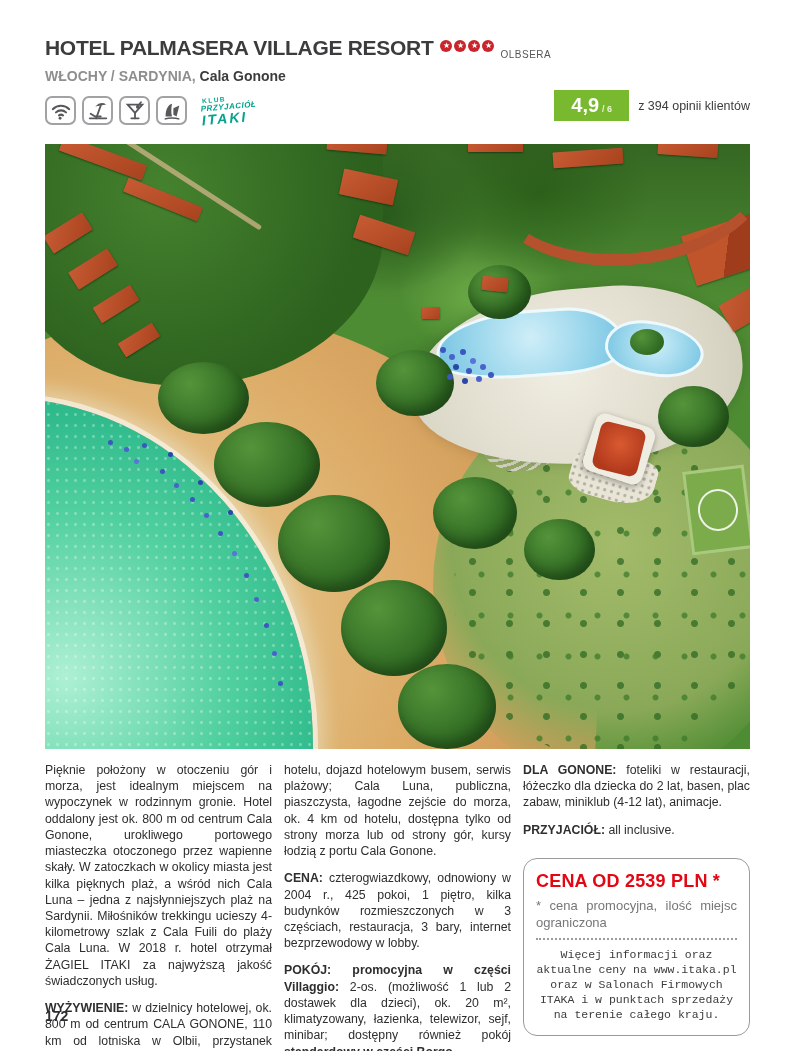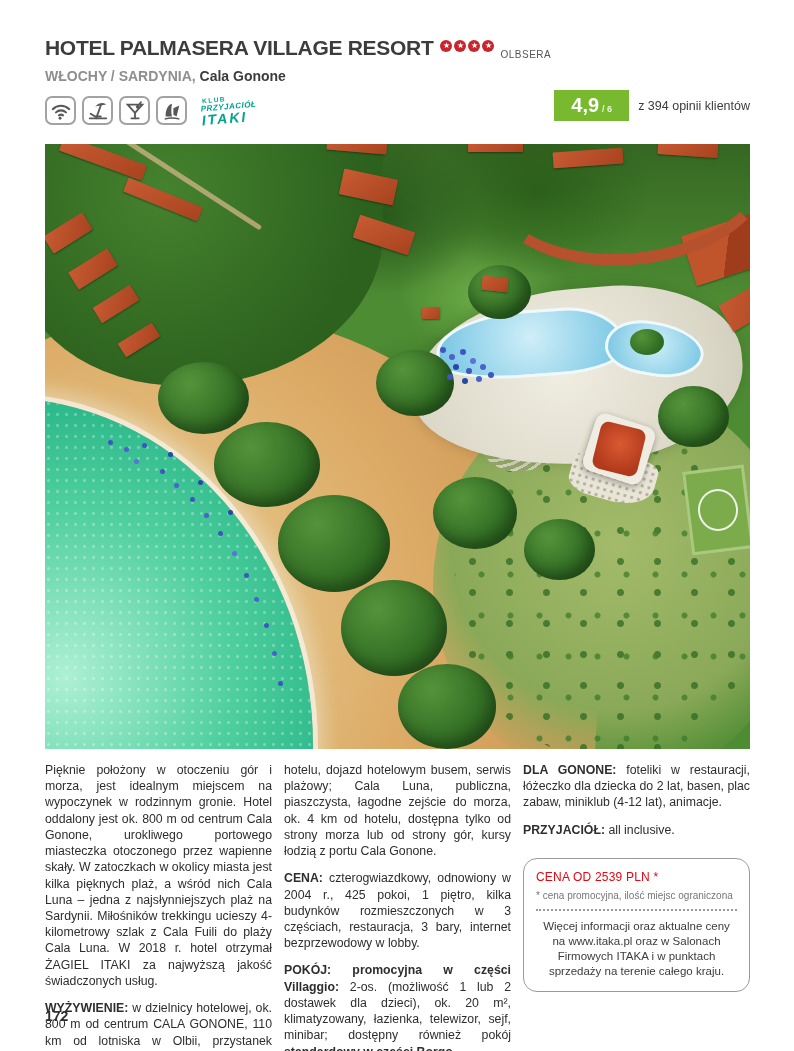--- a/index.html
+++ b/index.html
@@ -154,24 +154,24 @@
                  36px 29px 0 #4a63cc, 48px 25px 0 #3d57c0; }
 
   
   .columns { position:absolute; left:45px; top:762px; width:705px; display:flex; gap:12px; }
   .col { width:227px; font-size:12.3px; line-height:1.32; text-align:justify; color:#2e2e30; }
   .col p { margin:0 0 11px 0; }
 
   
   .price-box { margin-top:20px; border:1px solid #9a9a9c; border-radius:14px; padding:11px 12px 12px;
                background:#fff; }
-  .price-line { color:var(--price-red,#e30613); font-size:12px; font-weight:400; letter-spacing:.2px; }
-  .price-note { font-size:10px; color:#77777a; margin-top:3px; }
+  .price-line { color:var(--price-red,#e30613); font-size:18px; font-weight:700; letter-spacing:.2px; }
+  .price-note { font-size:13px; color:#77777a; margin-top:3px; }
   .dotted-sep { border-bottom:2px dotted #9a9a9c; margin:7px 0 8px; }
-  .price-info { font-size:11.5px; line-height:1.3; text-align:center; color:#3c3c3e; }
+  .price-info { font-size:11.5px; line-height:1.3; text-align:center; color:#3c3c3e;font-family:Liberation Mono, monospace; }
 
   .disclaimer { margin-top:14px; font-size:9.5px; font-style:italic; color:#616164; line-height:1.4;
                 text-align:left; }
 
   .page-number { position:absolute; left:45px; top:1008px; font-size:14px; font-weight:700; color:#2e2e30; }
 </style>
 </head>
 <body>
 
 <div class="page">

